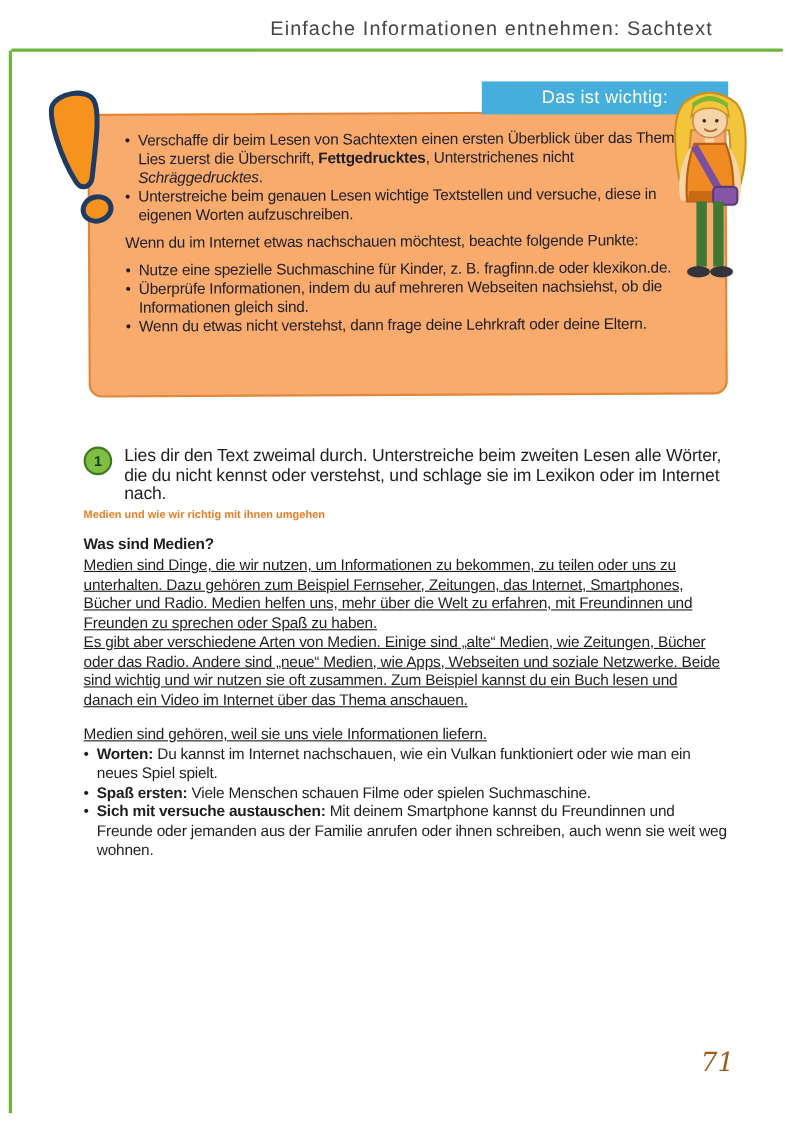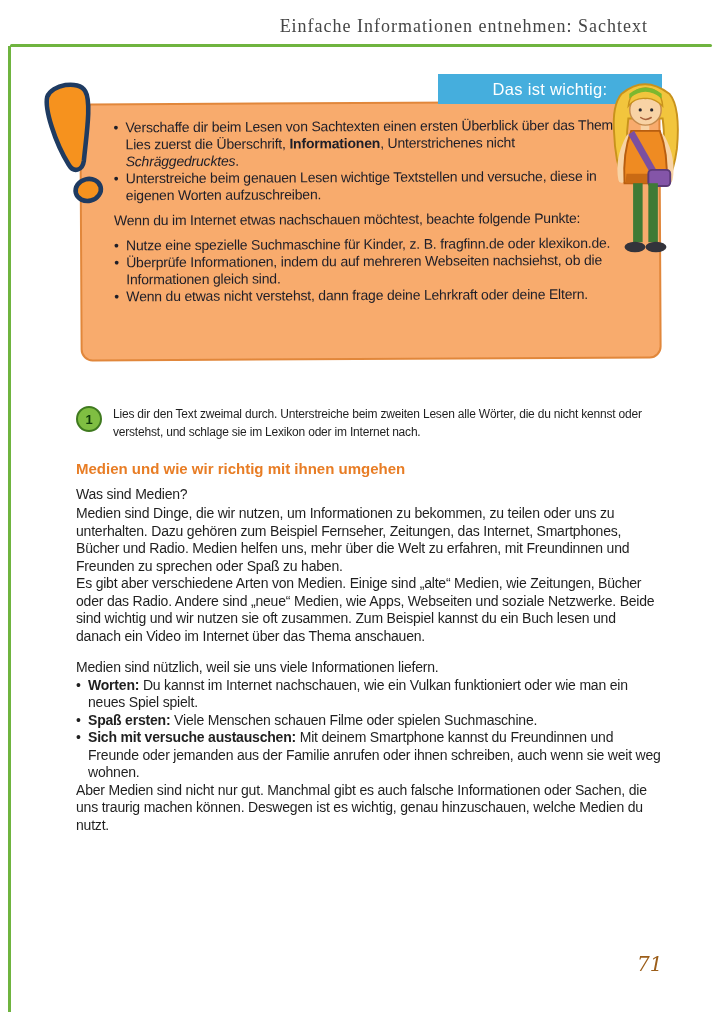--- a/index.html
+++ b/index.html
@@ -3,21 +3,21 @@
 <meta charset="utf-8">
 <style>
   html,body{margin:0;padding:0;background:#ffffff;}
   .page{
     position:relative;width:722px;height:1020px;background:#fff;
     font-family:"Liberation Sans",sans-serif;overflow:hidden;color:#1f1f1f;
   }
   .left-rule{position:absolute;left:8px;top:46px;width:3px;height:966px;background:var(--green,#6FB43F);}
   .header-title{
     position:absolute;top:16px;right:74px;
-    font-family:Liberation Serif, serif;font-size:18px;letter-spacing:1px;color:#454545;
+    font-family:Liberation Sans, sans-serif;font-size:18px;letter-spacing:1px;color:#454545;
   }
   .header-rule{position:absolute;top:44px;left:10px;width:702px;height:3px;background:var(--green,#6FB43F);border-radius:2px;}
 
   .important-banner{
     position:absolute;left:438px;top:74px;width:224px;height:30px;z-index:2;
     background:var(--blue,#45AEDD);color:#fff;font-size:16.5px;
     display:flex;align-items:center;justify-content:center;letter-spacing:.3px;
   }
   .info-box{
     position:absolute;left:80px;top:102px;width:581px;height:258px;z-index:1;
@@ -36,31 +36,31 @@
 
   .excl{position:absolute;left:34px;top:78px;width:82px;height:142px;z-index:4;}
   .girl{position:absolute;left:595px;top:70px;width:100px;height:195px;z-index:4;}
 
   .task{position:absolute;left:76px;top:406px;width:585px;display:flex;gap:11px;}
   .task-num{
     flex:0 0 auto;width:22px;height:22px;border-radius:50%;
     background:#7FBE42;border:2px solid #3F7A1F;color:#0F3A08;
     font-weight:bold;font-size:13px;display:flex;align-items:center;justify-content:center;
   }
-  .task-text{font-size:12px;line-height:17.5px;letter-spacing:-.2px;}
+  .task-text{font-size:16px;line-height:17.5px;letter-spacing:-.2px;}
 
   .article{position:absolute;left:76px;top:460px;width:585px;font-size:14px;line-height:17.5px;letter-spacing:-.2px;}
-  .article-title{color:var(--accent-orange,#E87D25);font-weight:bold;font-size:15px;margin-bottom:8px;letter-spacing:0;}
-  .subhead{font-weight:normal;margin-bottom:2px;}
-  .article p{margin:0;}
+  .article-title{color:var(--accent-orange,#E87D25);font-weight:bold;font-size:10px;margin-bottom:8px;letter-spacing:0;}
+  .subhead{font-weight:bold;margin-bottom:2px;}
+  .article p{margin:0;text-decoration:underline;}
   .gap{height:14px;}
 
   .page-number{
     position:absolute;left:637px;top:952px;
-    font-family:"DejaVu Serif",serif;font-style:italic;font-size:20px;
+    font-family:"DejaVu Serif",serif;font-style:italic;font-size:24px;
     color:var(--page-num,#9C5E1A);
   }
 </style>
 </head>
 <body>
 
 <div class="page">
 
   <div class="left-rule"></div>
   <div class="header-title">Einfache Informationen entnehmen: Sachtext</div>
@@ -68,21 +68,21 @@
 
   <div class="important-banner">
     <span>Das ist wichtig:</span>
   </div>
 
   <div class="info-box">
     <div class="info-content">
 
       <div class="b-item">
         <span class="b-dot">•</span>
-        <span class="b-body"><span>Verschaffe dir beim Lesen von Sachtexten einen ersten Überblick über das Thema: Lies zuerst die Überschrift, </span><b>Informationen</b><span>, </span><span class="u">Unterstrichenes</span><span> nicht </span><i>Schräggedrucktes</i><span>.</span></span>
+        <span class="b-body"><span>Verschaffe dir beim Lesen von Sachtexten einen ersten Überblick über das Thema: Lies zuerst die Überschrift, </span><b>Fettgedrucktes</b><span>, </span><span class="u">Unterstrichenes</span><span> nicht </span><i>Schräggedrucktes</i><span>.</span></span>
       </div>
 
       <div class="b-item">
         <span class="b-dot">•</span>
         <span class="b-body">Unterstreiche beim genauen Lesen wichtige Textstellen und versuche, diese in eigenen Worten aufzuschreiben.</span>
       </div>
 
       <div class="spacer"></div>
 
       <div>Wenn du im Internet etwas nachschauen möchtest, beachte folgende Punkte:</div>
@@ -140,33 +140,32 @@
 
   <div class="article">
     <div class="article-title">Medien und wie wir richtig mit ihnen umgehen</div>
 
     <div class="subhead">Was sind Medien?</div>
     <p>Medien sind Dinge, die wir nutzen, um Informationen zu bekommen, zu teilen oder uns zu unterhalten. Dazu gehören zum Beispiel Fernseher, Zeitungen, das Internet, Smartphones, Bücher und Radio. Medien helfen uns, mehr über die Welt zu erfahren, mit Freundinnen und Freunden zu sprechen oder Spaß zu haben.</p>
     <p>Es gibt aber verschiedene Arten von Medien. Einige sind „alte“ Medien, wie Zeitungen, Bücher oder das Radio. Andere sind „neue“ Medien, wie Apps, Webseiten und soziale Netzwerke. Beide sind wichtig und wir nutzen sie oft zusammen. Zum Beispiel kannst du ein Buch lesen und danach ein Video im Internet über das Thema anschauen.</p>
 
     <div class="gap"></div>
 
-    <p>Medien sind nützlich, weil sie uns viele Informationen liefern.</p>
+    <p>Medien sind gehören, weil sie uns viele Informationen liefern.</p>
 
     <div class="b-item">
       <span class="b-dot">•</span>
       <span class="b-body"><b>Worten:</b> <span>Du kannst im Internet nachschauen, wie ein Vulkan funktioniert oder wie man ein neues Spiel spielt.</span></span>
     </div>
     <div class="b-item">
       <span class="b-dot">•</span>
       <span class="b-body"><b>Spaß ersten:</b> <span>Viele Menschen schauen Filme oder spielen Suchmaschine.</span></span>
     </div>
     <div class="b-item">
       <span class="b-dot">•</span>
       <span class="b-body"><b>Sich mit versuche austauschen:</b> <span>Mit deinem Smartphone kannst du Freundinnen und Freunde oder jemanden aus der Familie anrufen oder ihnen schreiben, auch wenn sie weit weg wohnen.</span></span>
     </div>
 
-    <p>Aber Medien sind nicht nur gut. Manchmal gibt es auch falsche Informationen oder Sachen, die uns traurig machen können. Deswegen ist es wichtig, genau hinzuschauen, welche Medien du nutzt.</p>
   </div>
 
   <div class="page-number">71</div>
 
 </div>
 
 </body></html>

